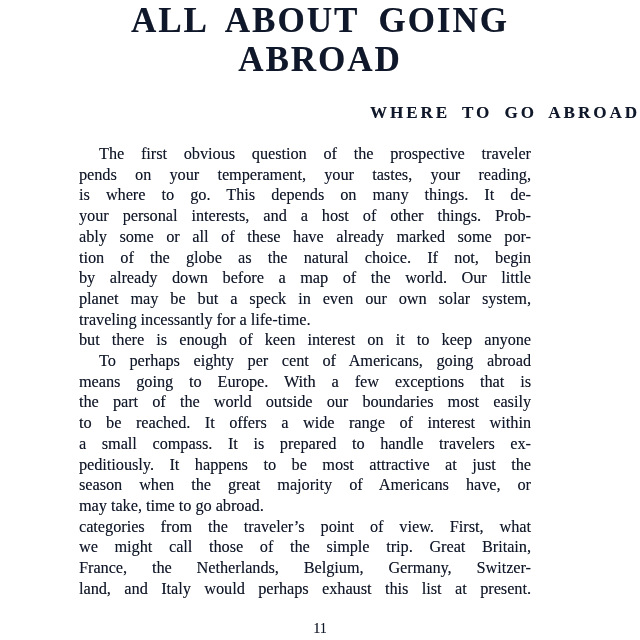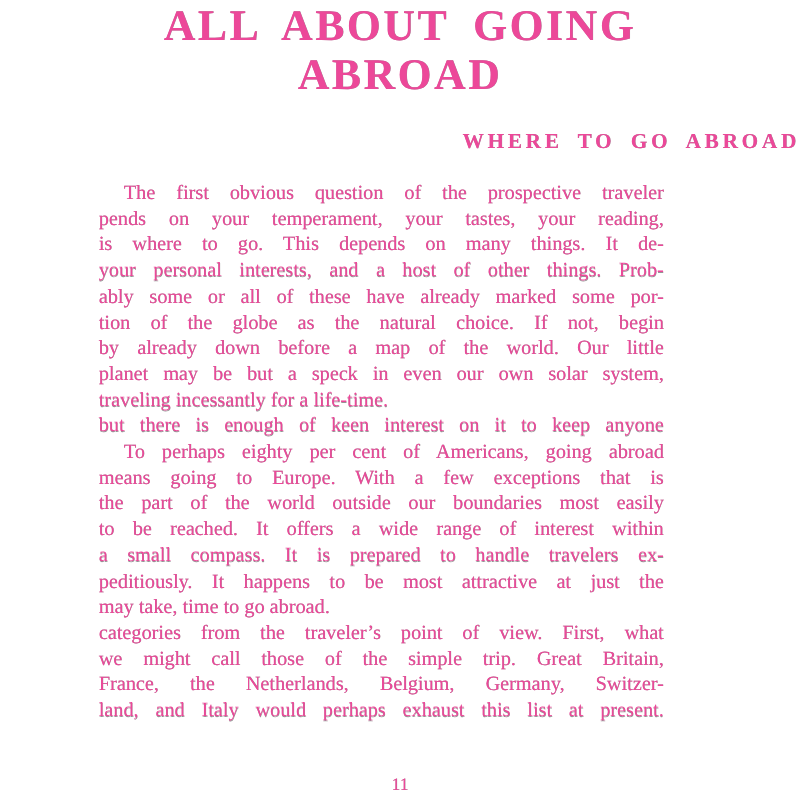--- a/index.html
+++ b/index.html
@@ -5,21 +5,21 @@
   html, body { margin: 0; padding: 0; }
   body {
     width: 640px; height: 640px;
     background: #ffffff;
     overflow: hidden;
   }
   .page {
     position: relative;
     width: 640px; height: 636px;
     background: #ffffff;
-    color: #ec4899;
+    color: #0f172a;
     font-family: "Liberation Serif", "DejaVu Serif", serif;
     text-shadow: 0.2px 0.2px 0.4px rgba(20,20,20,0.45);
   }
   .title {
     position: absolute;
     top: 1px; left: 0; width: 100%;
     margin: 0;
     text-align: center;
     font-size: 35px;
     font-weight: 600;
@@ -86,20 +86,21 @@
       <div class="line">but there is enough of keen interest on it to keep anyone</div>
     </div>
 
     <div class="para">
       <div class="line first">To perhaps eighty per cent of Americans, going abroad</div>
       <div class="line">means going to Europe.  With a few exceptions that is</div>
       <div class="line">the part of the world outside our boundaries most easily</div>
       <div class="line">to be reached.  It offers a wide range of interest within</div>
       <div class="line">a small compass.  It is prepared to handle travelers ex-</div>
       <div class="line">peditiously.  It happens to be most attractive at just the</div>
+      <div class="line">season when the great majority of Americans have, or</div>
       <div class="line end">may take, time to go abroad.</div>
     </div>
 
     <div class="para">
       <div class="line">categories from the traveler’s point of view.  First, what</div>
       <div class="line">we might call those of the simple trip.  Great Britain,</div>
       <div class="line">France, the Netherlands, Belgium, Germany, Switzer-</div>
       <div class="line">land, and Italy would perhaps exhaust this list at present.</div>
     </div>
 

